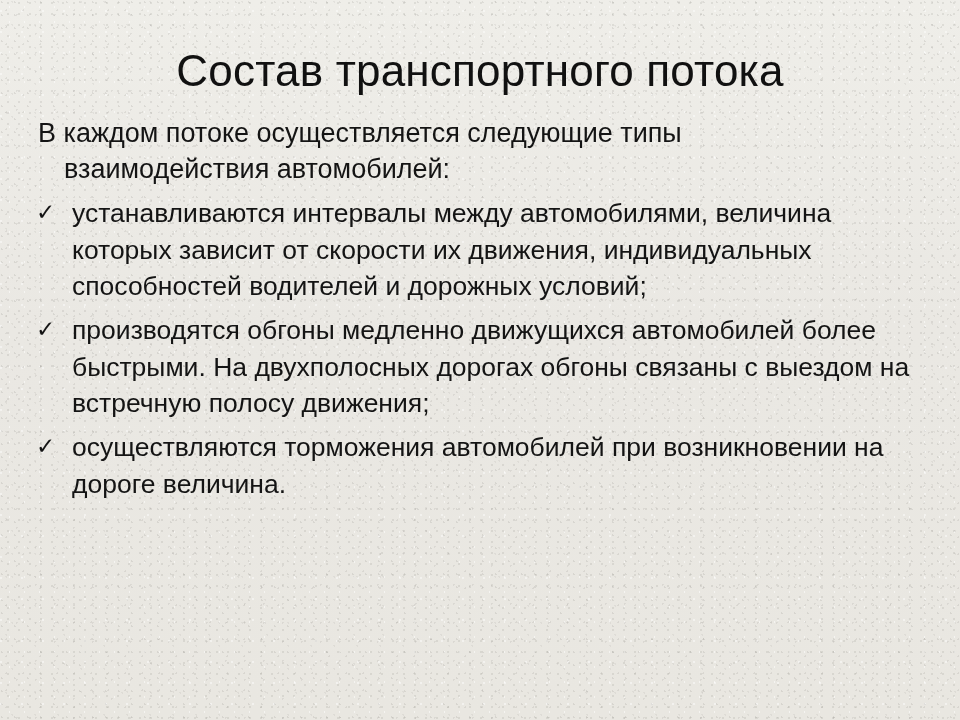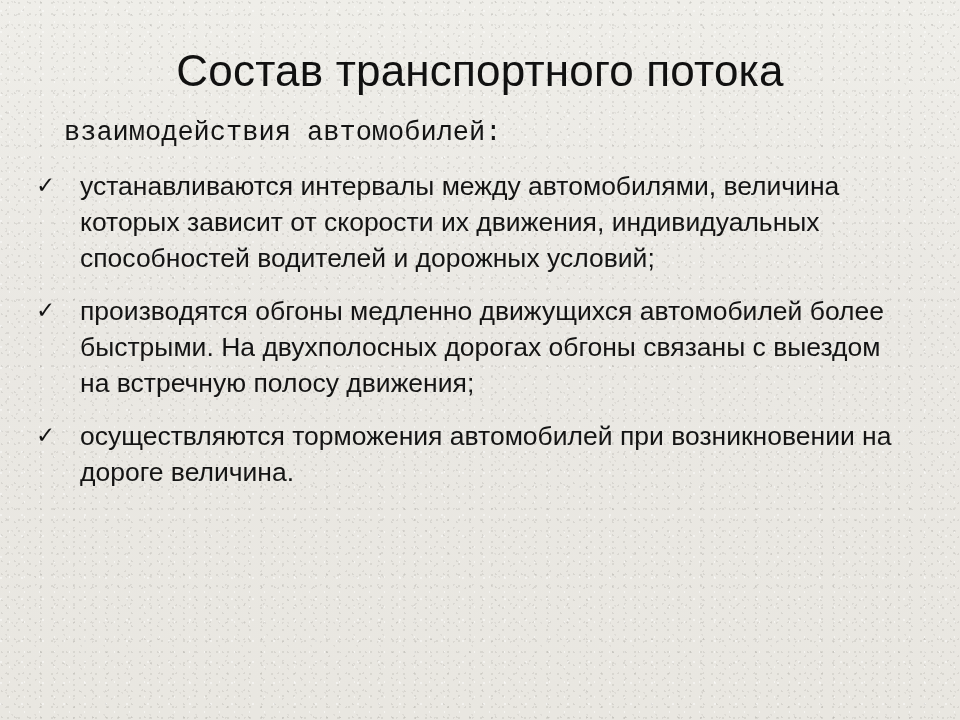--- a/index.html
+++ b/index.html
@@ -55,21 +55,20 @@
     margin: 0 0 6px 0;
     font-size: 27px;
     line-height: 1.32;
     text-indent: 0;
     color: #141414;
     padding-left: 4px;
   }
   .lead .cont {
     display: block;
     padding-left: 26px;
-    font-family: Liberation Mono, monospace;
   }
   ul.bullets {
     list-style: none;
     margin: 0;
     padding: 0;
   }
   ul.bullets > li {
     position: relative;
     padding-left: 30px;
     margin-bottom: 4px;
@@ -80,33 +79,34 @@
   ul.bullets > li .tick {
     position: absolute;
     left: 2px;
     top: 3px;
     width: 22px;
     font-size: 23px;
     line-height: 1.3;
     color: #141414;
   }
   ul.bullets > li p {
-    margin: 16px;
+    margin: 8px;
   }
 </style>
 </head>
 <body>
 
 <div class="slide">
 
   <h1 class="slide-title">Состав транспортного потока</h1>
 
   <div class="body-block">
 
     <p class="lead">
+      <span>В каждом потоке осуществляется следующие типы</span>
       <span class="cont">взаимодействия автомобилей:</span>
     </p>
 
     <ul class="bullets">
       <li>
         <span class="tick">✓</span>
         <p>устанавливаются интервалы между автомобилями, величина которых зависит от скорости их движения, индивидуальных способностей водителей и дорожных условий;</p>
       </li>
       <li>
         <span class="tick">✓</span>

